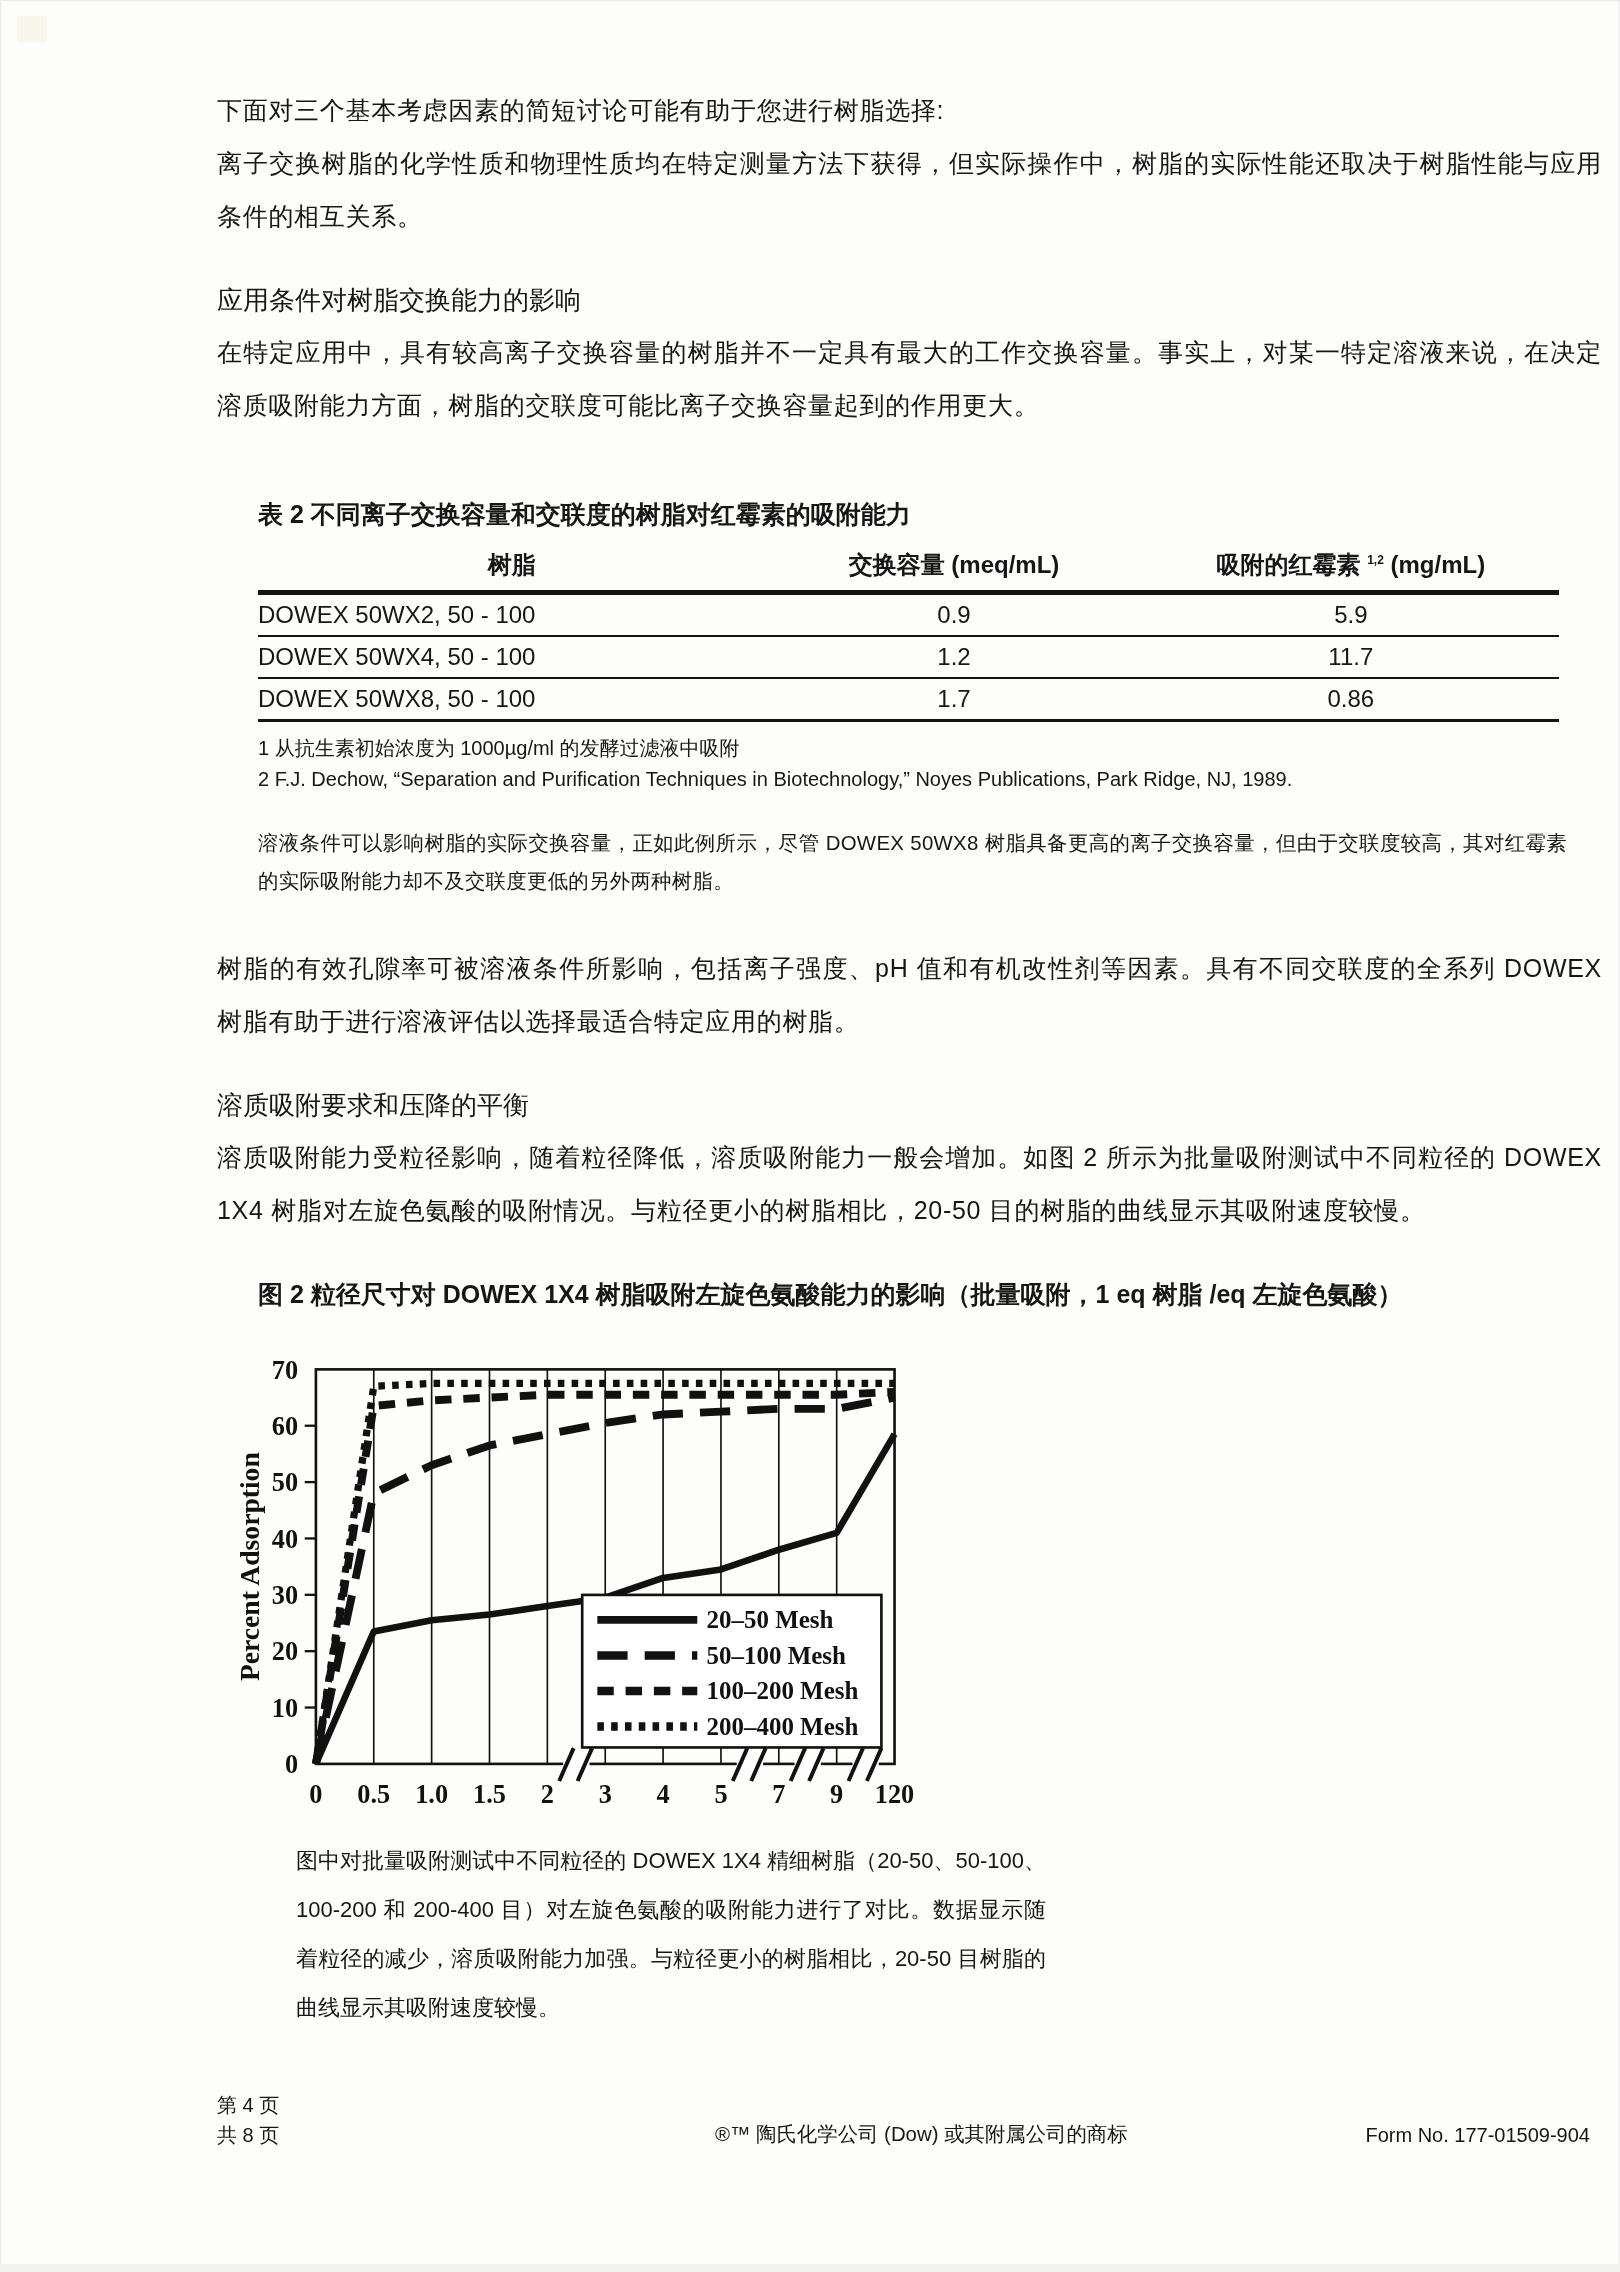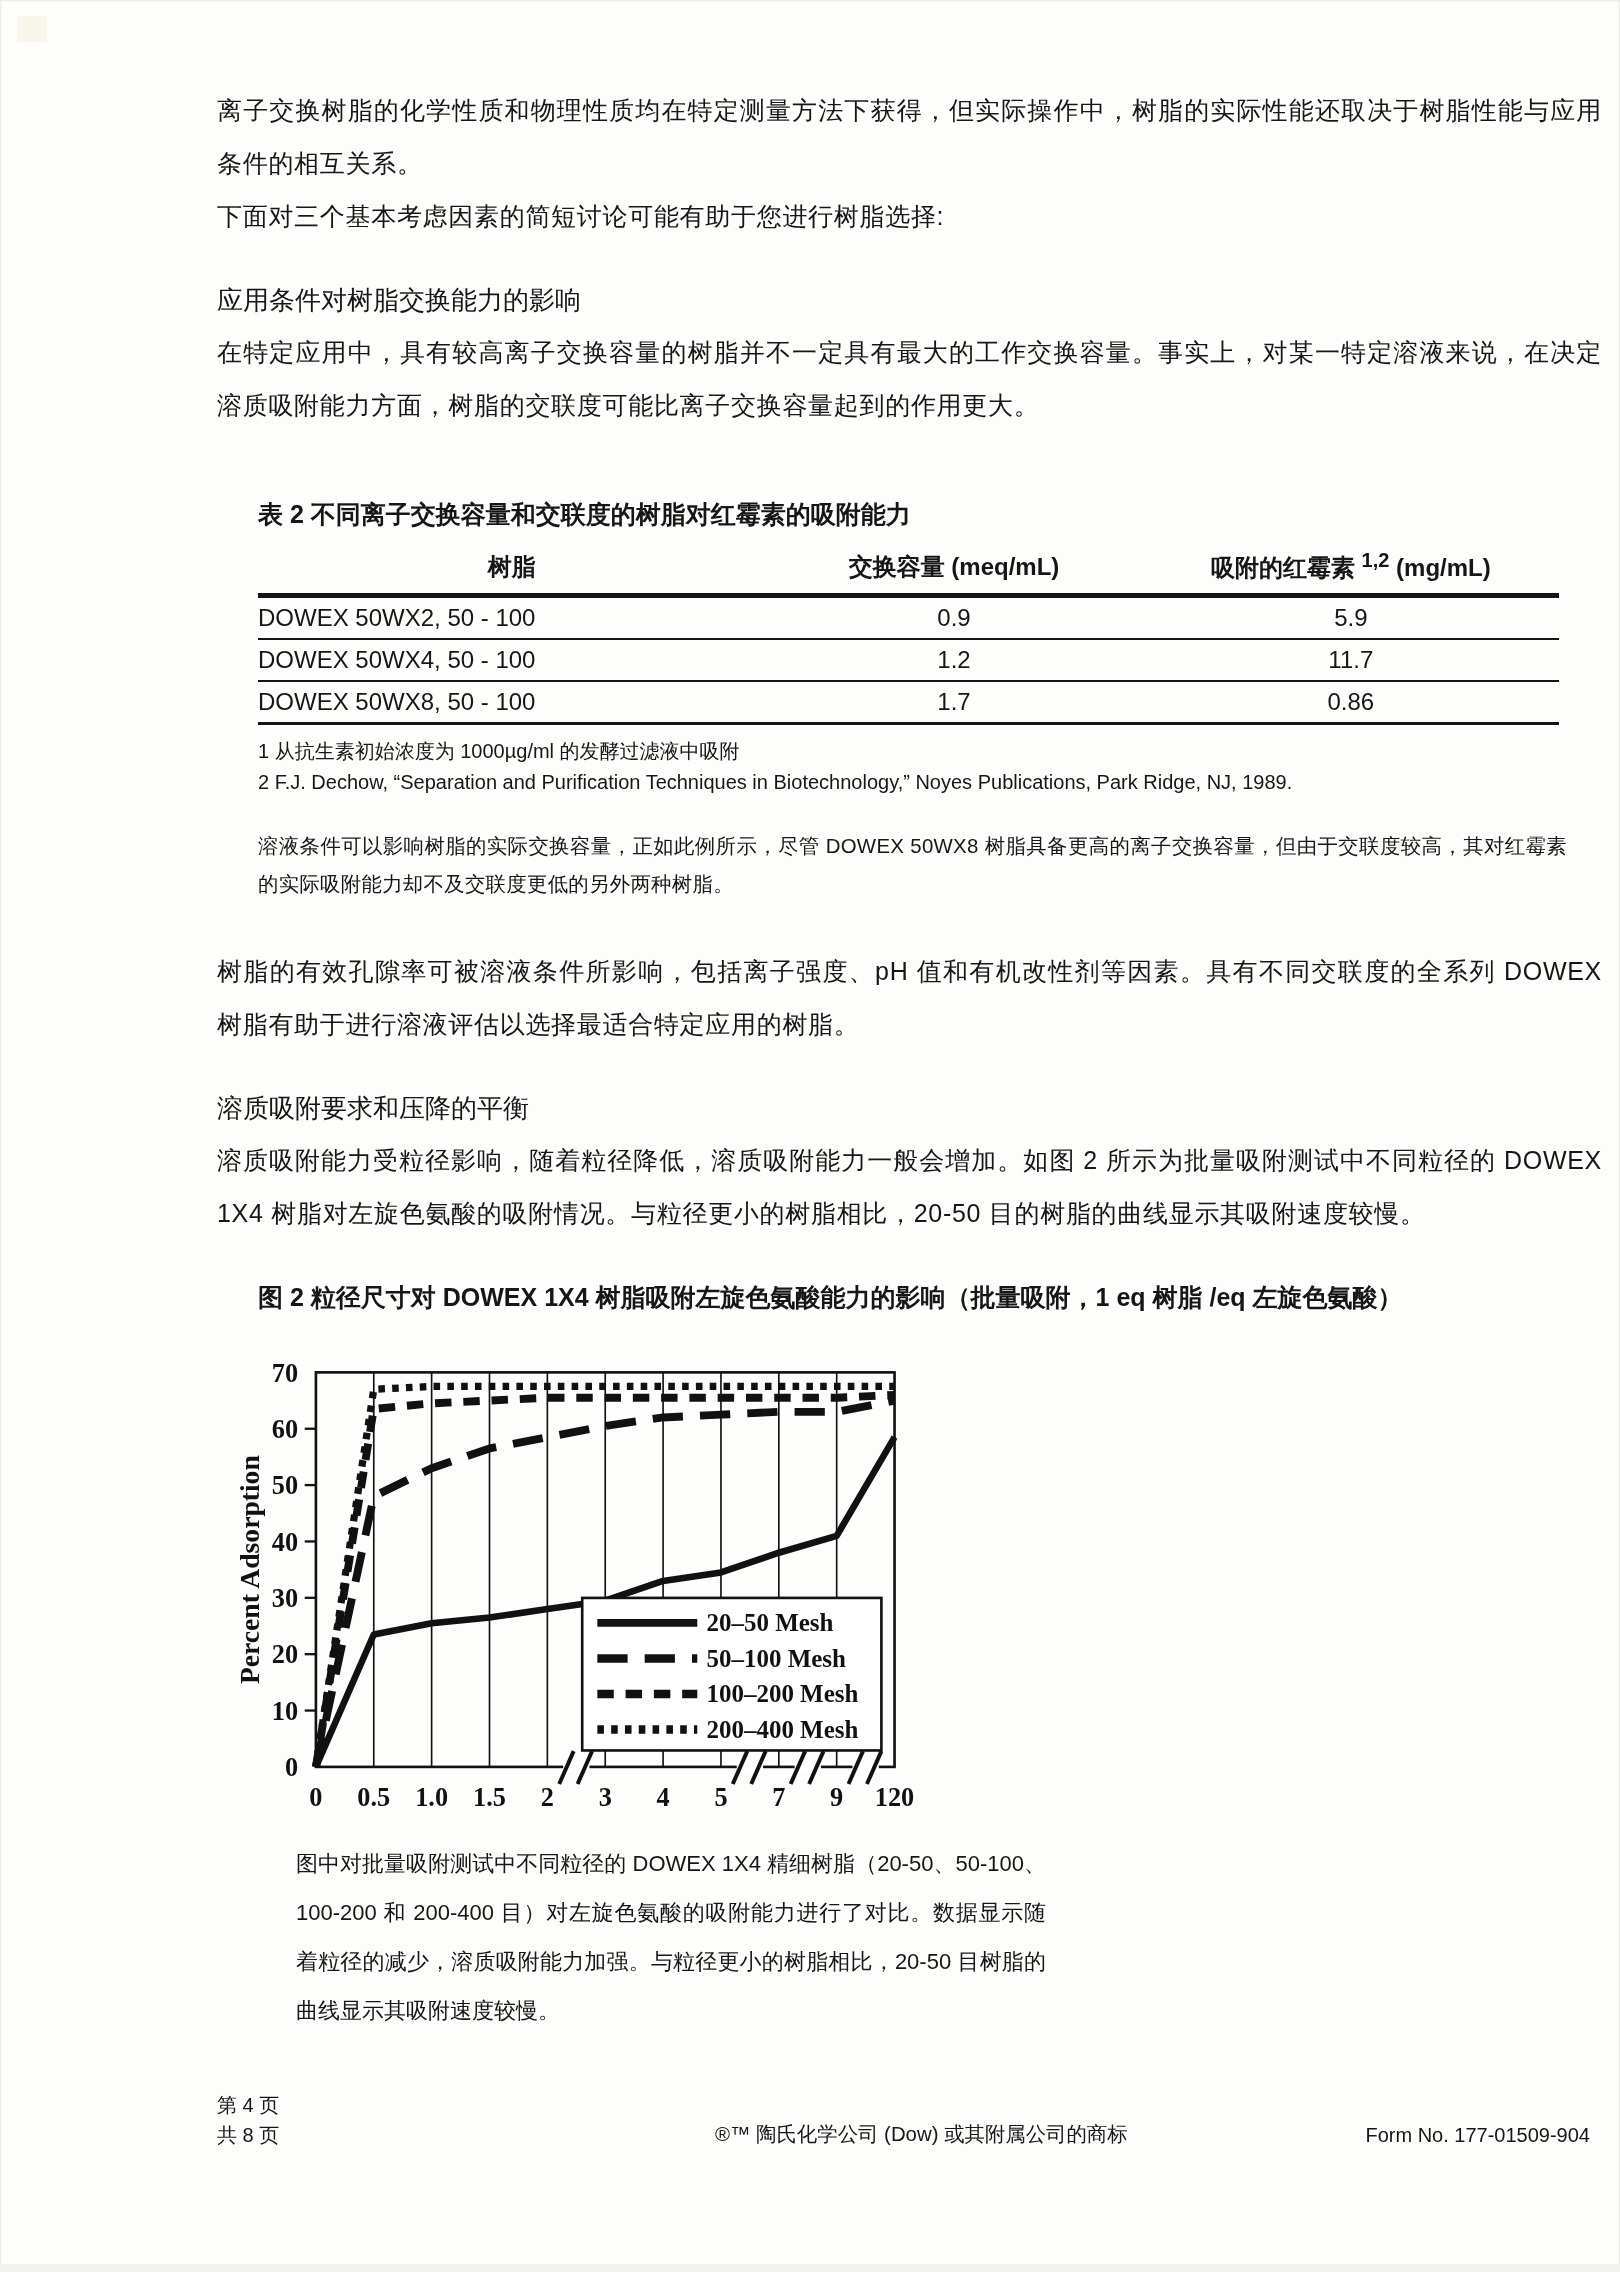--- a/index.html
+++ b/index.html
@@ -11,43 +11,43 @@
   p.body{font-size:25px;line-height:53px;letter-spacing:0.7px;text-align:justify;margin:0;}
   .sp1{margin-top:34px;}
   h3.sec{font-size:26px;line-height:41px;font-weight:normal;margin:37px 0 5.3px 0;}
   .indent{margin-left:41px;}
   .tbl-title{font-size:25px;font-weight:bold;line-height:37px;margin-top:64px;}
   table.tbl{border-collapse:collapse;width:1301px;margin-top:12px;}
   table.tbl th{font-size:24px;font-weight:bold;text-align:center;padding:4px 0 9.2px 0;border-bottom:5.3px solid #141414;}
   table.tbl th.cc,table.tbl td.cc{text-align:center;}
   table.tbl td{font-size:24px;padding:6px 0;border-bottom:2.6px solid #141414;}
   table.tbl tr.last td{border-bottom:3.3px solid #141414;}
-  table.tbl sup{font-size:20px;}
+  table.tbl sup{font-size:12px;}
   .fnotes{margin-top:10.5px;font-size:20px;line-height:31px;}
   .note{margin-top:29px;font-size:20.4px;line-height:38px;width:1309px;text-align:justify;letter-spacing:0.3px;}
   .fig-title{font-size:25px;font-weight:bold;line-height:38px;margin-top:38px;}
   .chart-wrap{margin:20px 0 0 20px;width:697px;height:487px;}
   .ax{font:bold 40px "Liberation Serif",serif;fill:#111;}
   .yl{font:bold 42px "Liberation Serif",serif;fill:#111;}
   .leg{font:bold 38px "Liberation Serif",serif;fill:#111;}
   .caption{margin:16px 0 0 79px;width:750px;font-size:22px;line-height:49px;text-align:justify;}
   .footer-left{position:absolute;left:217px;top:2090px;font-size:20px;line-height:30px;}
   .footer-center{position:absolute;left:715px;top:2120px;font-size:20.4px;}
   .footer-right{position:absolute;right:30px;top:2124px;font-size:20px;}
 </style>
 </head>
 <body>
 
 <div class="page">
   <div class="corner-artifact"></div>
   <div class="bottom-edge"></div>
 
   <div class="content">
+    <p class="body sp1">下面对三个基本考虑因素的简短讨论可能有助于您进行树脂选择:</p>
     <p class="body">离子交换树脂的化学性质和物理性质均在特定测量方法下获得，但实际操作中，树脂的实际性能还取决于树脂性能与应用条件的相互关系。</p>
-    <p class="body sp1">下面对三个基本考虑因素的简短讨论可能有助于您进行树脂选择:</p>
 
     <h3 class="sec">应用条件对树脂交换能力的影响</h3>
     <p class="body">在特定应用中，具有较高离子交换容量的树脂并不一定具有最大的工作交换容量。事实上，对某一特定溶液来说，在决定溶质吸附能力方面，树脂的交联度可能比离子交换容量起到的作用更大。</p>
 
     <div class="indent">
       <div class="tbl-title">表 2 不同离子交换容量和交联度的树脂对红霉素的吸附能力</div>
       <table class="tbl">
         <colgroup>
             <col style="width:39%">
             <col style="width:29%">

